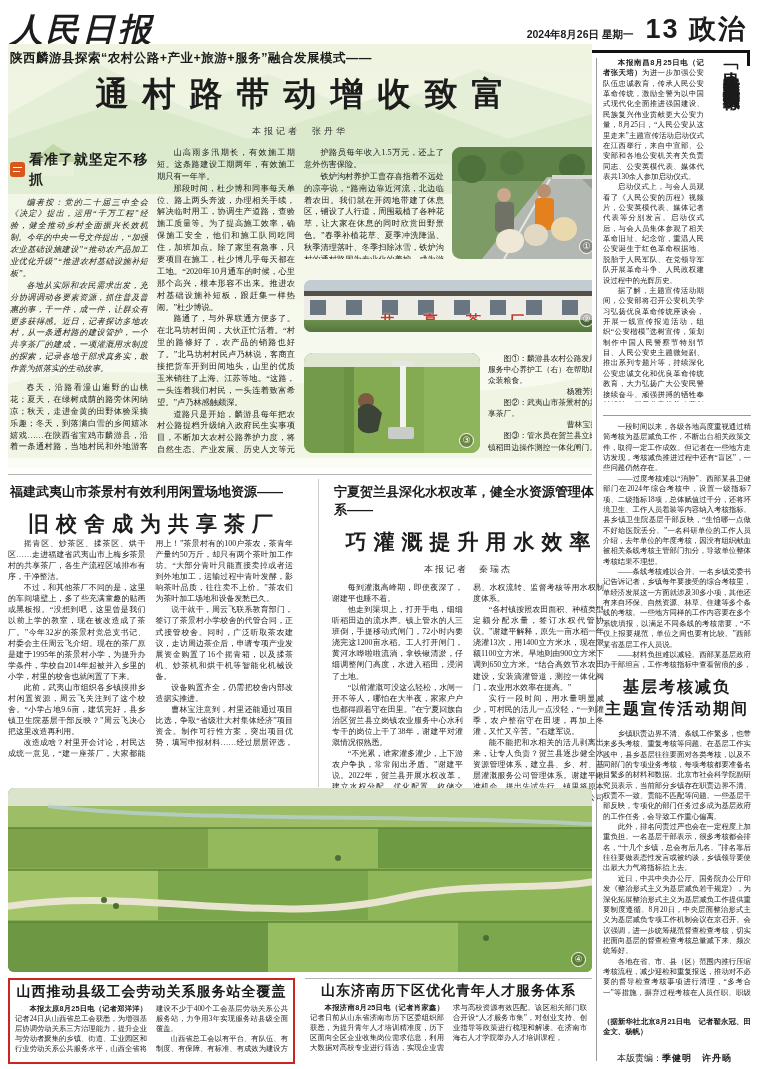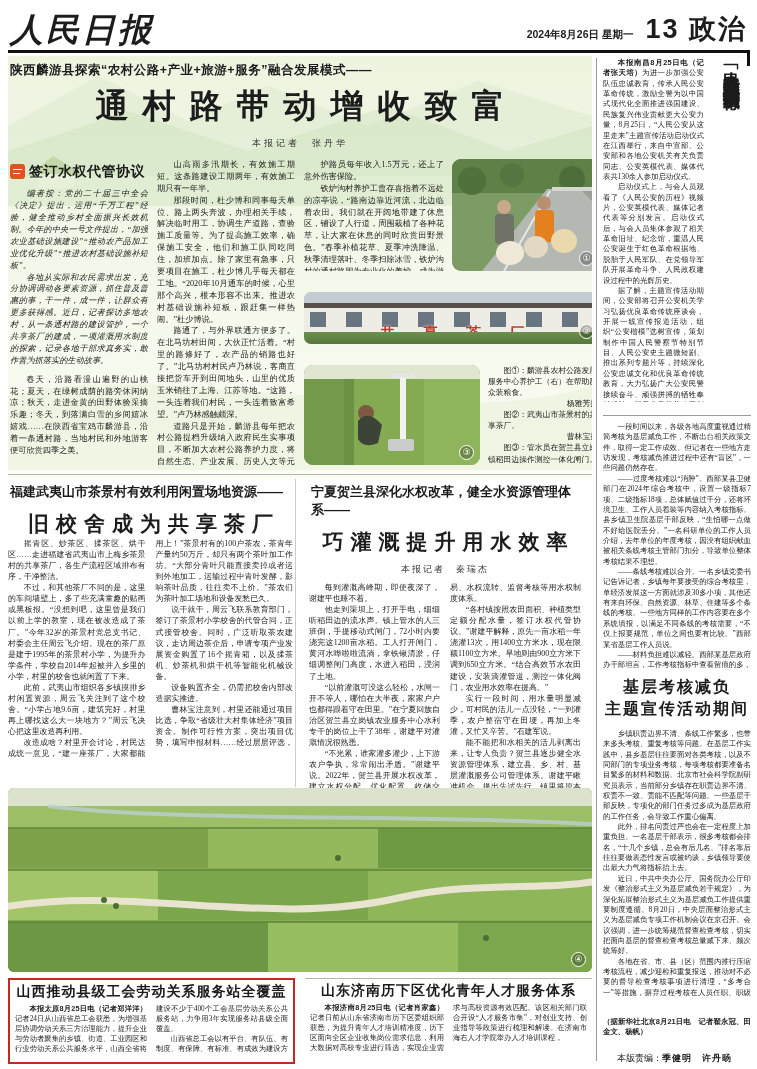--- a/index.html
+++ b/index.html
@@ -10,21 +10,21 @@
   .header{position:absolute;left:8px;right:8px;top:4px;height:46px;border-bottom:3px solid #111;}
   .brand{position:absolute;left:2px;top:4px;font-size:33px;font-weight:bold;font-style:italic;
          font-family:"DejaVu Serif",serif;letter-spacing:3px;}
   .header-right{position:absolute;right:2px;bottom:3px;display:flex;align-items:baseline;gap:12px;}
   .pub-date{font-size:10.5px;font-weight:bold;font-family:"Liberation Sans",sans-serif;}
   .page-no{font-size:27px;font-weight:bold;font-family:"Liberation Sans",sans-serif;letter-spacing:2px;}
   .header::after{content:"";position:absolute;right:-1px;bottom:-16px;width:3px;height:16px;background:#111;}
   
   .vdivider{position:absolute;left:596px;top:58px;bottom:8px;width:1px;background:#9a9a96;}
   
-  .feature{position:absolute;left:8px;top:56px;width:584px;height:424px;overflow:hidden;}
+  .feature{position:absolute;left:8px;top:44px;width:584px;height:424px;overflow:hidden;}
   .feature-bg{position:absolute;inset:0;background:linear-gradient(180deg,#eef4e0 0%,#f3f7e8 45%,#fbfcf4 100%);}
   .feature-bg svg{position:absolute;inset:0;}
   .feature-kicker{position:relative;font-size:12.5px;font-weight:bold;letter-spacing:.5px;
                   font-family:"Liberation Sans",sans-serif;padding:6px 0 0 2px;}
   .feature-title{position:relative;text-align:center;font-size:33px;font-weight:bold;letter-spacing:14px;
                  padding-left:14px;margin-top:5px;font-family:"Liberation Sans",sans-serif;}
   .feature-byline{position:relative;text-align:center;font-size:9px;letter-spacing:3px;margin-top:8px;color:#333;}
   .feature-body{position:relative;display:flex;gap:9px;margin-top:9px;padding:0 2px;height:306px;overflow:hidden;}
   .fcol{width:138px;flex:none;font-size:8.2px;line-height:1.45;text-align:justify;overflow:hidden;}
   .subhead{display:flex;align-items:center;gap:4px;margin:2px 0 7px 0;}
@@ -53,21 +53,21 @@
   .p2-winrow{position:absolute;left:6px;right:6px;height:15px;
              background:repeating-linear-gradient(90deg,rgba(72,88,104,.8) 0 16px,transparent 16px 36px);}
   .p2-text{position:absolute;left:0;right:0;top:32px;text-align:center;font-size:15px;font-weight:bold;
            color:#c0392b;letter-spacing:28px;padding-left:28px;text-shadow:0 0 2px #fff;}
   .p2-bush{position:absolute;left:0;right:0;bottom:0;height:12px;
            background:linear-gradient(#6d904f,#55763c);}
   
   .middle{position:absolute;left:8px;top:474px;width:584px;height:308px;border-top:1px solid #b4b4ae;
           display:flex;gap:0;padding-top:4px;}
   .m-article{width:285px;flex:none;}
-  .m-article.second{border-left:1px solid #ccccc6;padding-left:13px;margin-left:2px;width:272px;}
+  .m-article.second{border-left:1px solid #ccccc6;padding-left:13px;margin-left:25px;width:272px;}
   .m-kicker{font-size:13px;font-weight:bold;font-family:"Liberation Sans",sans-serif;margin:4px 0 0 2px;}
   .m-title{text-align:center;font-size:21px;font-weight:bold;letter-spacing:7px;padding-left:7px;
            font-family:"Liberation Sans",sans-serif;margin-top:9px;}
   .m-byline{text-align:center;font-size:9px;letter-spacing:2px;margin:7px 0 6px;color:#333;}
   .m-cols{column-count:2;column-gap:10px;font-size:7.9px;line-height:1.4;text-align:justify;
           height:224px;overflow:hidden;}
   
   .photo4{position:absolute;left:8px;top:788px;width:584px;height:184px;border-radius:6px;}
   
   .bottom{position:absolute;left:8px;top:978px;width:584px;height:86px;display:flex;gap:10px;}
@@ -122,21 +122,21 @@
         <path d="M0,340 C150,300 420,380 584,330 L584,414 L0,414 Z" fill="#e7efd6" opacity="0.5"></path>
       </svg>
     </div>
     <div class="feature-kicker">陕西麟游县探索“农村公路+产业+旅游+服务”融合发展模式——</div>
     <div class="feature-title">通村路带动增收致富</div>
     <div class="feature-byline">本报记者　张丹华</div>
     <div class="feature-body">
       <div class="fcol">
         <div class="subhead">
           <span class="subhead-icon"></span>
-          <span class="subhead-text">签订水权代管协议</span>
+          <span class="subhead-text">看准了就坚定不移抓</span>
         </div>
         <div class="editor-note">
             <p>编者按：党的二十届三中全会《决定》提出，运用“千万工程”经验，健全推动乡村全面振兴长效机制。今年的中央一号文件提出，“加强农业基础设施建设”“推动农产品加工业优化升级”“推进农村基础设施补短板”。</p>
             <p>各地从实际和农民需求出发，充分协调调动各要素资源，抓住普及普惠的事，干一件，成一件，让群众有更多获得感。近日，记者探访多地农村，从一条通村路的建设管护，一个共享茶厂的建成，一项灌溉用水制度的探索，记录各地干部求真务实，敢作善为抓落实的生动故事。</p>
           </div>
         <div>
             <p>春天，沿路看漫山遍野的山桃花；夏天，在绿树成荫的路旁休闲纳凉；秋天，走进金黄的田野体验采摘乐趣；冬天，到落满白雪的乡间嬉冰嬉戏……在陕西省宝鸡市麟游县，沿着一条通村路，当地村民和外地游客便可欣赏四季之美。</p>
           </div>
       </div>
       <div class="fcol">
@@ -216,21 +216,21 @@
   </div>
 
   <div class="middle">
     <div class="m-article">
       <div class="m-kicker">福建武夷山市茶景村有效利用闲置场地资源——</div>
       <div class="m-title">旧校舍成为共享茶厂</div>
       <div class="m-cols">
         <div>
             <p>摇青区、炒茶区、揉茶区、烘干区……走进福建省武夷山市上梅乡茶景村的共享茶厂，各生产流程区域排布有序，干净整洁。</p>
             <p>不过，和其他茶厂不同的是，这里的车间墙壁上，多了些充满童趣的贴画或黑板报。“没想到吧，这里曾是我们以前上学的教室，现在被改造成了茶厂。”今年32岁的茶景村党总支书记、村委会主任周云飞介绍。现在的茶厂原是建于1995年的茶景村小学，为提升办学条件，学校自2014年起被并入乡里的小学，村里的校舍也就闲置了下来。</p>
-            <p>此前，武夷山市组织各乡镇摸排乡村闲置资源，周云飞关注到了这个校舍。“小学占地9.6亩，建筑完好，村里再上哪找这么大一块地方？”周云飞决心把这里改造再利用。</p>
+            <p>此前，武夷山市组织各乡镇摸排乡村闲置资源，周云飞关注到了这个校舍。“小学占地9.6亩，建筑完好，县乡镇卫生院基层干部反映？”周云飞决心把这里改造再利用。</p>
             <p>改造成啥？村里开会讨论，村民达成统一意见，“建一座茶厂，大家都能用上！”茶景村有的100户茶农，茶青年产量约50万斤，却只有两个茶叶加工作坊。“大部分青叶只能直接卖掉或者运到外地加工，运输过程中青叶发酵，影响茶叶品质，往往卖不上价。”茶农们为茶叶加工场地和设备发愁已久。</p>
             <p>说干就干，周云飞联系教育部门，签订了茶景村小学校舍的代管合同，正式接管校舍。同时，广泛听取茶农建议，走访周边茶企后，申请专项产业发展资金购置了16个摇青箱，以及揉茶机、炒茶机和烘干机等智能化机械设备。</p>
             <p>设备购置齐全，仍需把校舍内部改造据实推进。</p>
           </div>
         <div>
             <p>曹林宝注意到，村里还能通过项目比选，争取“省级壮大村集体经济”项目资金。制作可行性方案，突出项目优势，填写申报材料……经过层层评选，曹林宝争取到了60万元资金，用于改造基础设施。</p>
           </div>
       </div>
     </div>
     <div class="m-article second">

